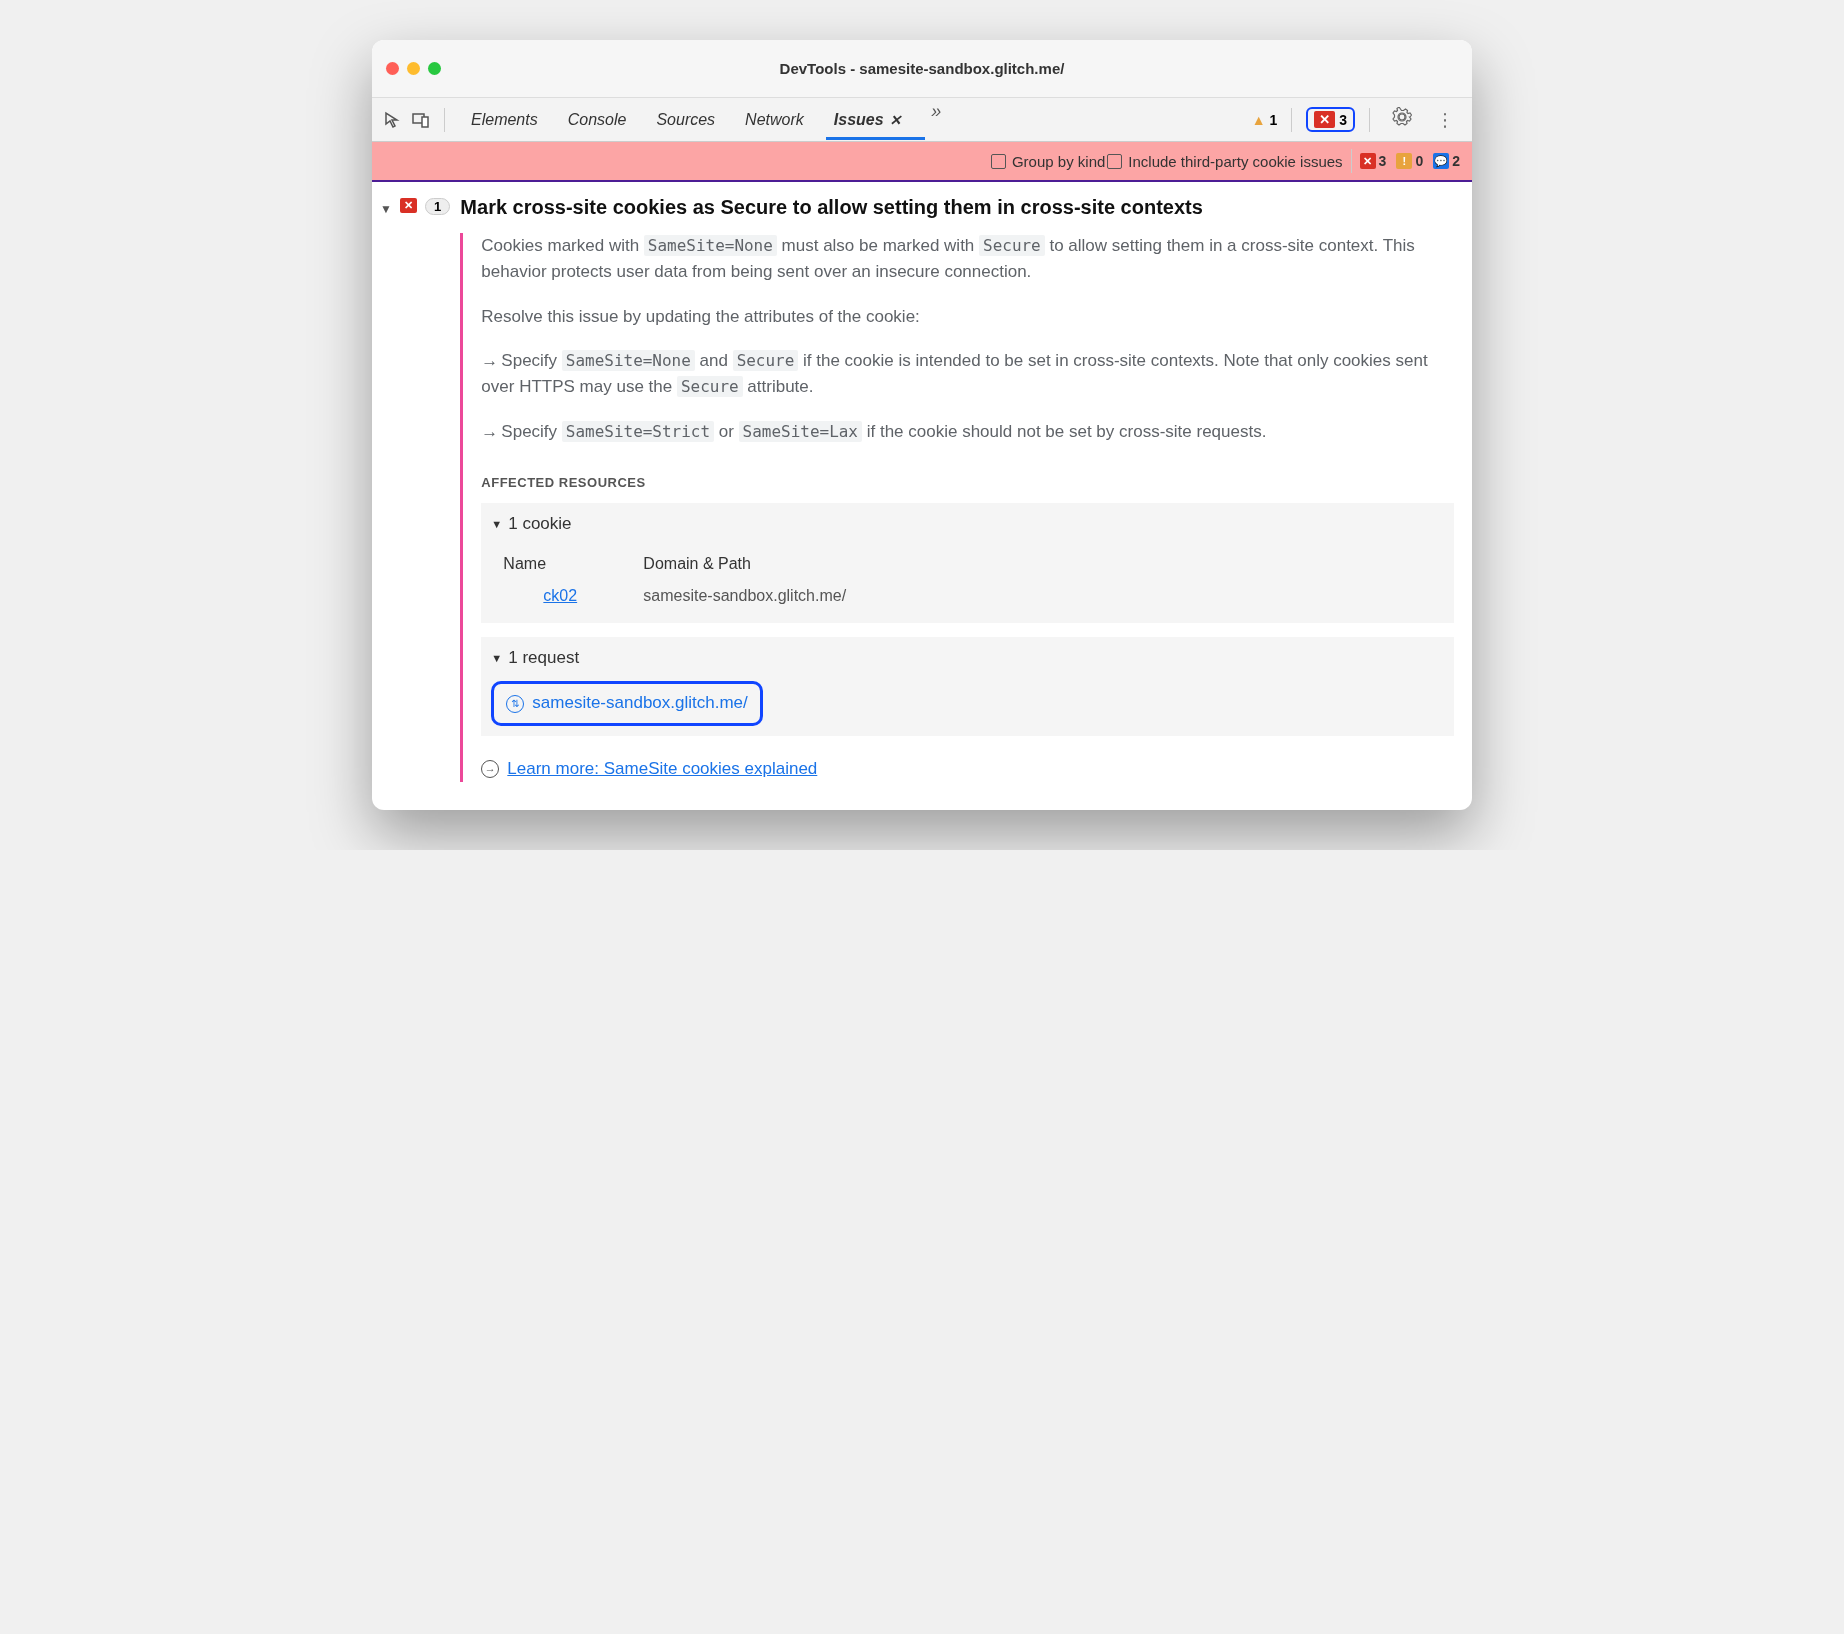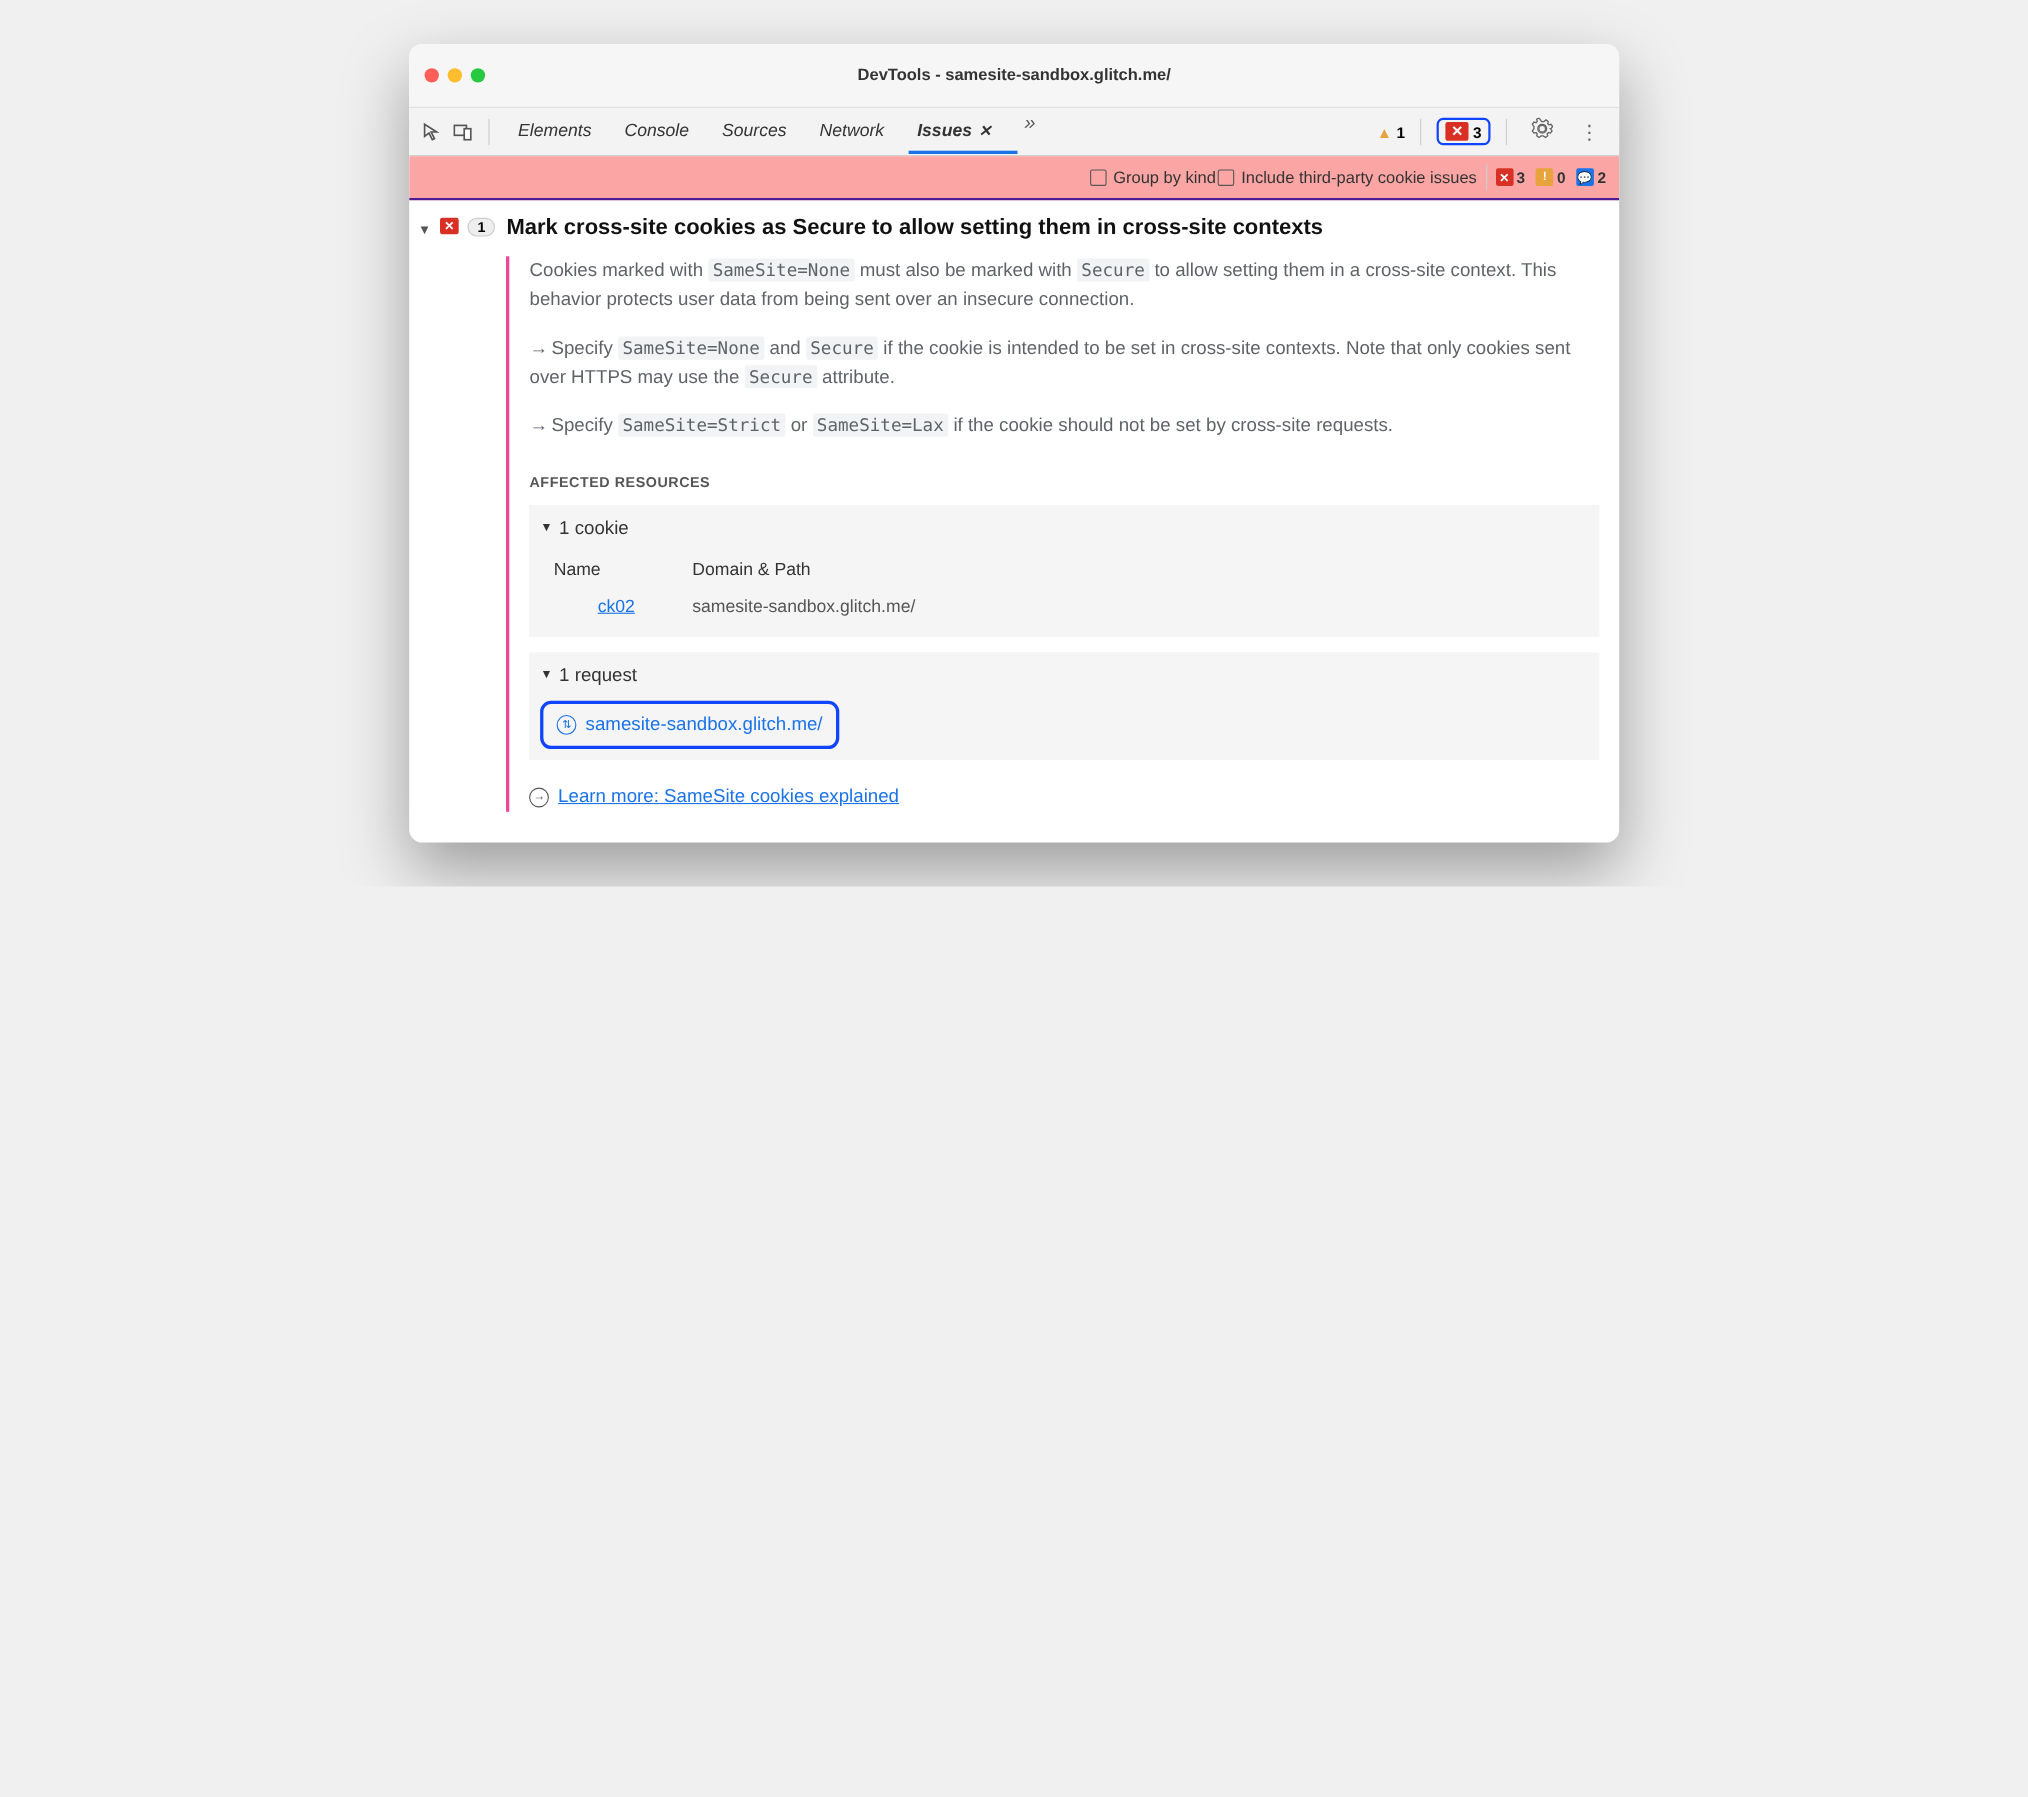--- a/index.html
+++ b/index.html
@@ -74,21 +74,21 @@
   .issue-title { font-size:20px; font-weight:700; color:#111; margin-bottom:14px; }
   .issue-body { border-left:3px solid #ec4899; padding-left:18px; color:#5f6368; font-size:17px; line-height:1.55; }
   .issue-body p { margin-bottom:18px; }
   code { font-family: Menlo, Consolas, monospace; background:#f1f3f4; padding:1px 4px; border-radius:2px; font-size:0.94em; }
   .arrow { display:inline-block; width:20px; }
   .section-hd { text-transform:uppercase; font-size:13px; letter-spacing:0.5px; font-weight:700; color:#555; margin:28px 0 10px; }
   .resource-block { background:#f5f5f5; padding:8px 10px 10px; margin-bottom:14px; }
   .rb-head { display:flex; align-items:center; gap:6px; font-size:17px; color:#333; cursor:pointer; }
   .rb-head .tri { font-size:11px; color:#333; }
   .tbl { margin-top:10px; font-size:16px; }
-  .tbl-row { display:flex; gap:26px; padding:4px 12px; }
+  .tbl-row { display:flex; gap:40px; padding:4px 12px; }
   .tbl-hd { color:#333; font-weight:400; }
   .lnk { color:#1a73e8; text-decoration:underline; cursor:pointer;margin-left:40px; }
   .req-link { display:inline-flex; align-items:center; gap:8px; border:3px solid #1045ff; border-radius:10px; padding:6px 12px; margin-top:10px; color:#1a73e8; font-size:17px; cursor:pointer; }
   .circ-ic { width:18px; height:18px; border:1.5px solid #1a73e8; border-radius:50%; display:flex; align-items:center; justify-content:center; font-size:10px; }
   .learn { display:flex; align-items:center; gap:8px; margin-top:20px; font-size:17px; }
   .learn a { color:#1a73e8; }
   .circ-arrow { width:18px; height:18px; border:1.5px solid #555; border-radius:50%; display:flex; align-items:center; justify-content:center; font-size:11px; color:#555; }
 </style>
 </head>
 <body>
@@ -178,20 +178,21 @@
       <span class="tw">▼</span>
       <span class="err-box">✕</span>
       <span class="count-pill">1</span>
     </div>
     <div class="main">
       <div class="issue-title">Mark cross-site cookies as Secure to allow setting them in cross-site contexts</div>
       <div class="issue-body">
         <p>
           <span>Cookies marked with </span><code>SameSite=None</code><span> must also be marked with </span><code>Secure</code><span> to allow setting them in a cross-site context. This behavior protects user data from being sent over an insecure connection.</span>
         </p>
+        <p>Resolve this issue by updating the attributes of the cookie:</p>
         <p>
           <span class="arrow">→</span><span>Specify </span><code>SameSite=None</code><span> and </span><code>Secure</code><span> if the cookie is intended to be set in cross-site contexts. Note that only cookies sent over HTTPS may use the </span><code>Secure</code><span> attribute.</span>
         </p>
         <p>
           <span class="arrow">→</span><span>Specify </span><code>SameSite=Strict</code><span> or </span><code>SameSite=Lax</code><span> if the cookie should not be set by cross-site requests.</span>
         </p>
 
         <div class="section-hd">Affected Resources</div>
 
         <div class="resource-block">

